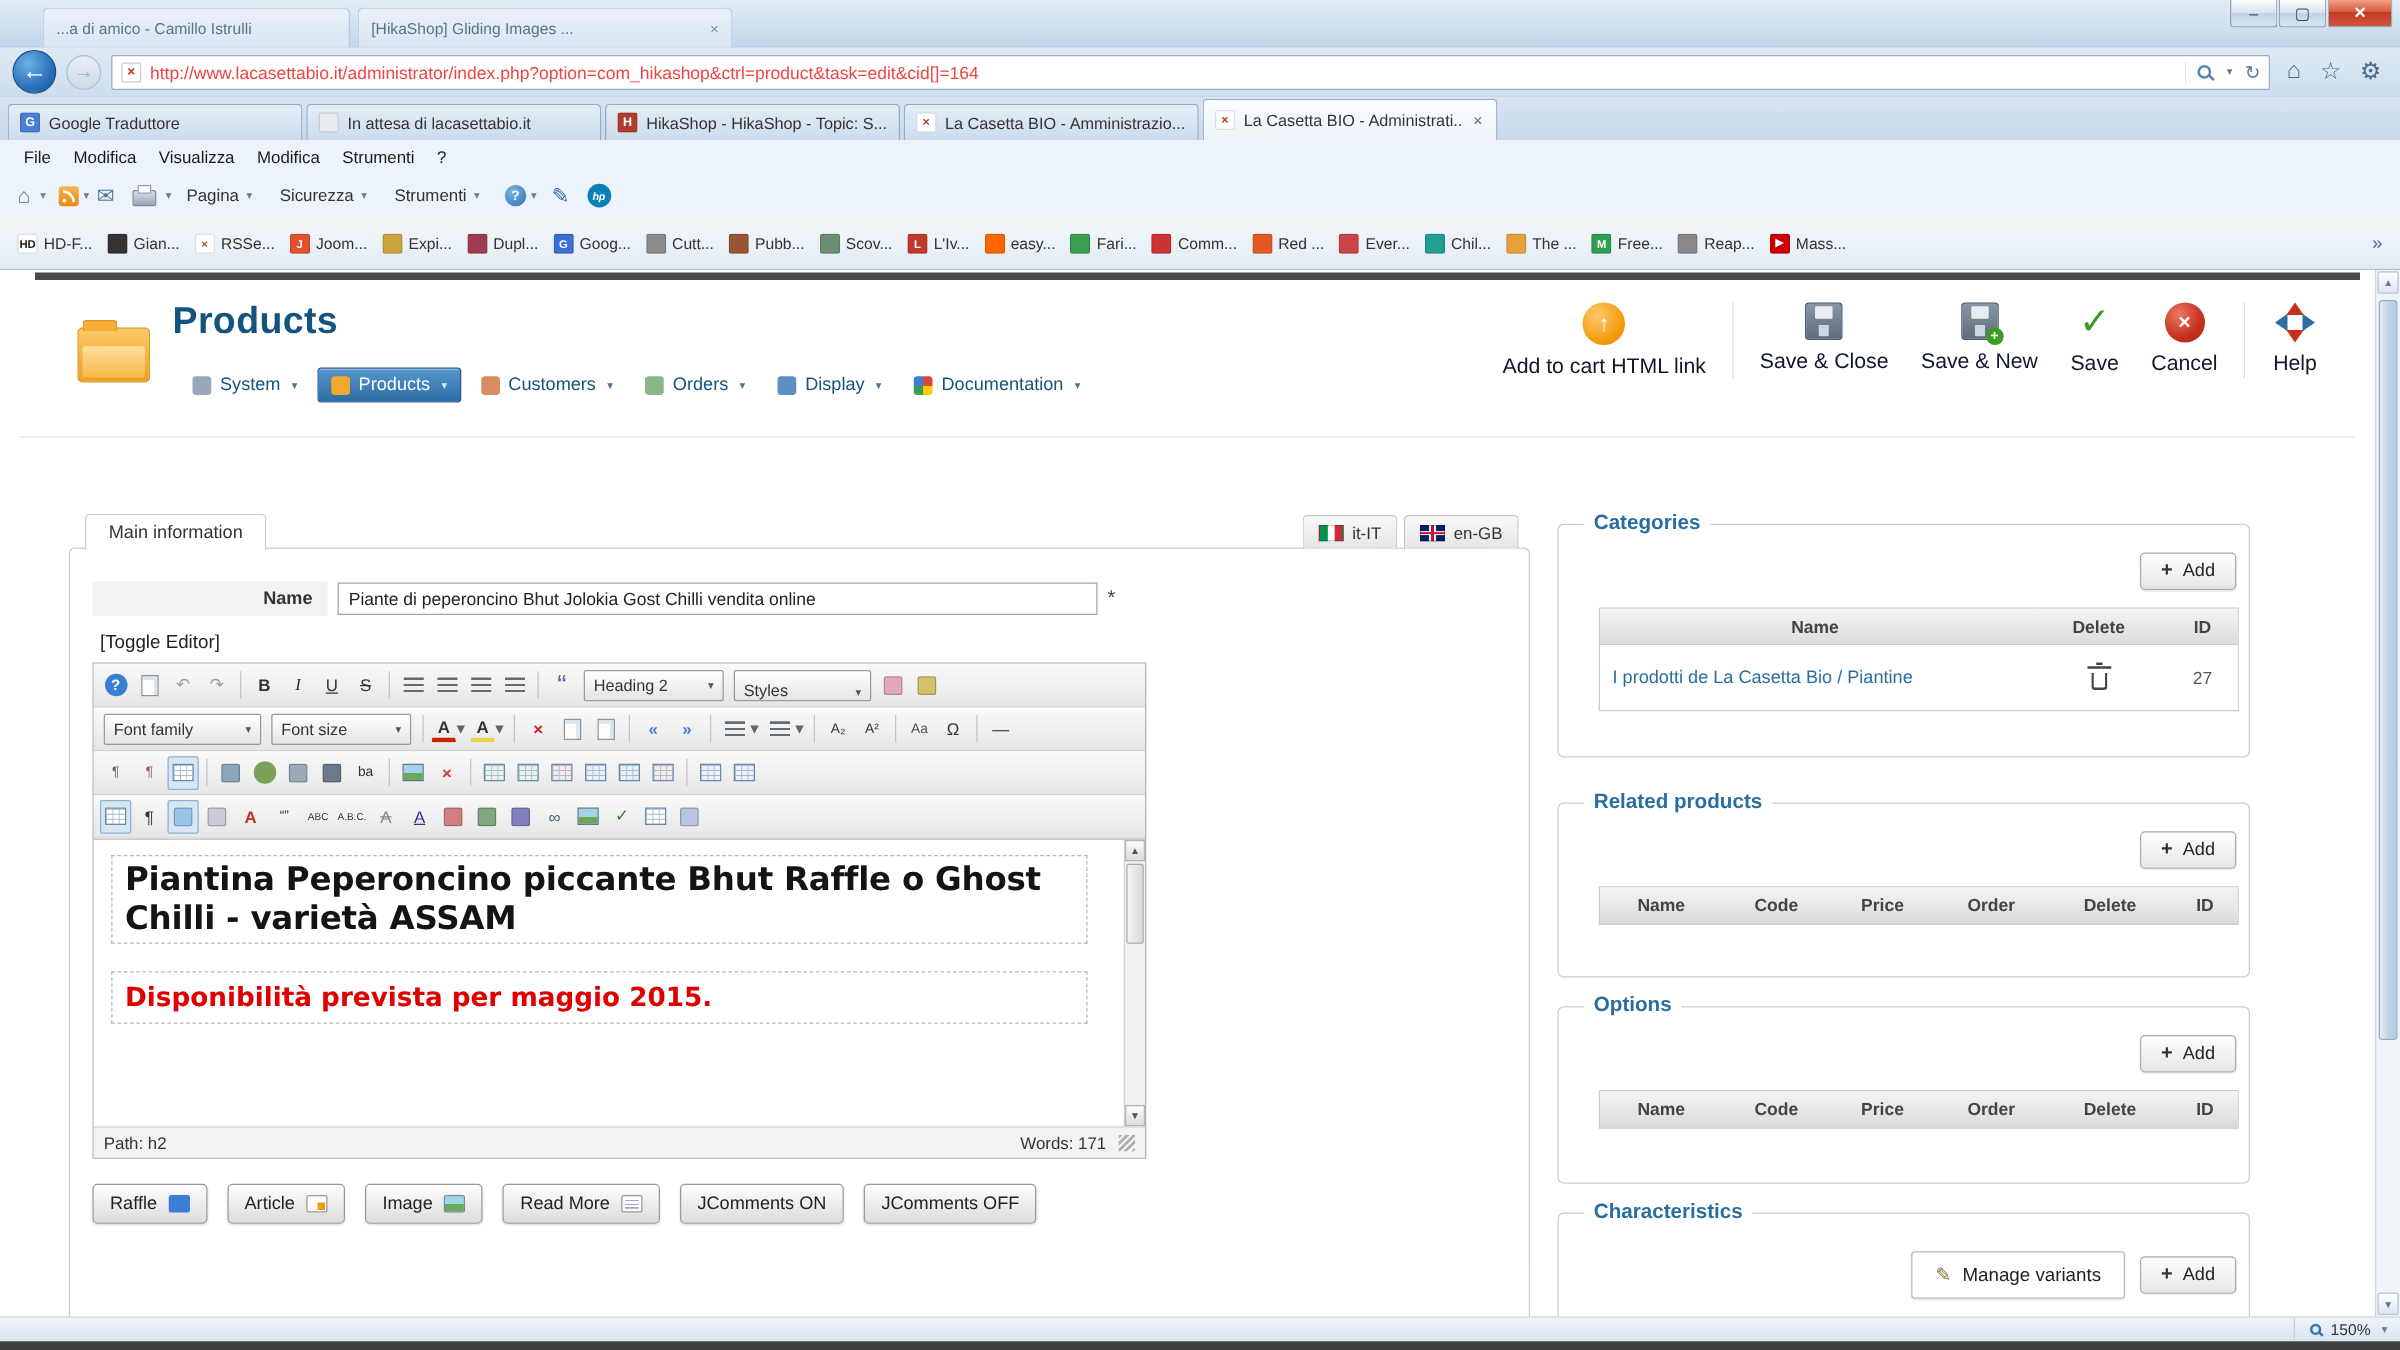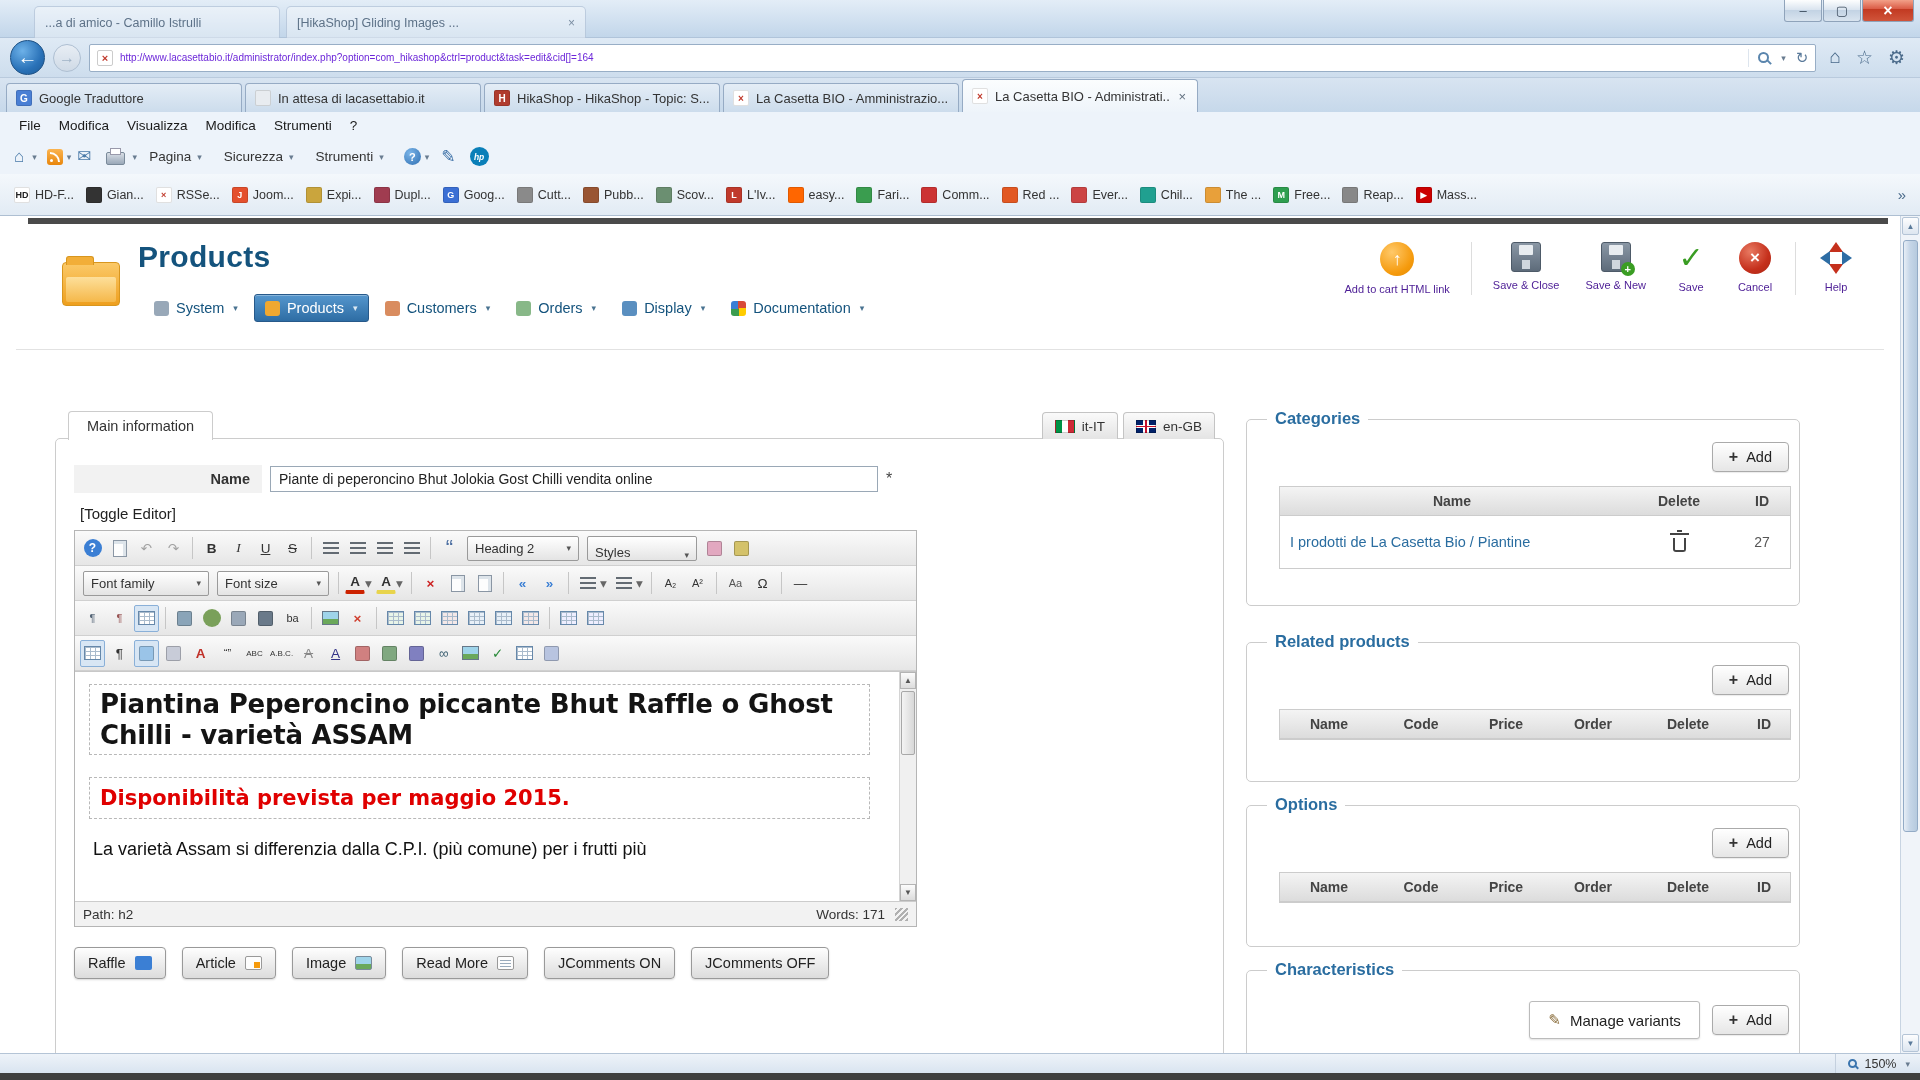--- a/index.html
+++ b/index.html
@@ -13,21 +13,21 @@
 .ghost2{left:286px;width:300px}
 .ghost .gx{margin-left:auto;color:#7b8ea3;font-size:12px;padding-left:8px}
 .win-controls{position:absolute;right:6px;top:0;display:flex}
 .wbtn{width:38px;height:22px;display:flex;align-items:center;justify-content:center;font-size:13px;color:#3a4a5c;background:linear-gradient(#fdfefe,#d7e2ee 50%,#c3d3e4 50%,#d9e4ef);border:1px solid #8fa3ba;border-top:none;border-radius:0 0 3px 3px;margin-left:1px}
 .wbtn.close{width:52px;background:linear-gradient(#f2a088,#d95741 45%,#c23a22 45%,#d0543a);color:#fff;font-weight:bold;font-size:16px}
 
 .addr-row{height:40px;background:linear-gradient(#dfeaf5,#cddded);display:flex;align-items:center;padding:0 10px;gap:8px;border-bottom:1px solid #b9cadd}
 .back-btn{width:35px;height:35px;border-radius:50%;background:radial-gradient(circle at 35% 30%,#6db1e8,#2a72b8 60%,#1c5a98);border:1px solid #1c5084;display:flex;align-items:center;justify-content:center;color:#fff;font-size:20px;font-weight:bold;flex:none}
 .fwd-btn{width:28px;height:28px;border-radius:50%;background:linear-gradient(#e8eef5,#cfdae6);border:1px solid #aebfd2;display:flex;align-items:center;justify-content:center;color:#9fb2c6;font-size:16px;flex:none}
 .addr-field{flex:1;height:28px;background:#fff;border:1px solid #98aec6;border-radius:2px;display:flex;align-items:center;padding:0 7px;gap:7px}
-.addr-field .url{font-size:10px;color:#6d28d9;white-space:nowrap;overflow:hidden;flex:1}
+.addr-field .url{font-size:14px;color:#ef4444;white-space:nowrap;overflow:hidden;flex:1}
 .site-ic{width:16px;height:16px;background:#fff;border:1px solid #ccc;border-radius:2px;color:#c0392b;font-size:11px;font-weight:bold;display:flex;align-items:center;justify-content:center;flex:none}
 .addr-ctrls{display:flex;align-items:center;gap:10px;color:#5a7a9a;border-left:1px solid #dde5ee;padding-left:9px;font-size:15px}
 .mag{width:11px;height:11px;border:2px solid #5a85ad;border-radius:50%;position:relative}
 .mag::after{content:'';position:absolute;width:6px;height:2px;background:#5a85ad;transform:rotate(45deg);right:-5px;bottom:-2px}
 .addr-icons{display:flex;gap:15px;font-size:19px;color:#4a6a8a;padding:0 5px}
 
 .tabs-row{height:34px;background:linear-gradient(#d8e4f1,#c6d8ea);display:flex;align-items:flex-end;padding:0 6px;gap:3px}
 .btab{width:236px;height:29px;border:1px solid #96abc4;border-bottom:none;border-radius:4px 4px 0 0;background:linear-gradient(#e4edf6,#ccdcec);display:flex;align-items:center;gap:7px;padding:0 9px;font-size:13px;color:#333}
 .btab .tlabel{white-space:nowrap;overflow:hidden;flex:1}
 .btab.active{background:linear-gradient(#fbfdfe,#eef4fa);height:33px}
@@ -70,21 +70,21 @@
 .folder::after{content:'';position:absolute;left:3px;right:3px;bottom:3px;top:14px;background:linear-gradient(#fddf9a,#f5b84a);border-radius:2px}
 .hk-title{position:absolute;left:122px;top:12px;font-size:30px;font-weight:bold;color:#14537d;letter-spacing:.3px}
 .hk-nav{position:absolute;left:128px;top:66px;display:flex;align-items:center;gap:6px}
 .hnav{display:flex;align-items:center;gap:7px;padding:5px 10px;font-size:14.5px;color:#14537d;border-radius:3px}
 .hnav .nic{width:15px;height:15px;border-radius:3px;flex:none}
 .hnav .car{color:#4a7391}
 .hnav.active{background:linear-gradient(#5596cd,#2e6da4);color:#fff;border:1px solid #27598a;box-shadow:inset 0 1px 0 rgba(255,255,255,.3)}
 .hnav.active .car{color:#dce9f4}
 .hk-actions{position:absolute;right:16px;top:8px;display:flex;align-items:flex-start}
 .act{display:flex;flex-direction:column;align-items:center;gap:7px;padding:6px 13px;min-width:64px}
-.act .lbl{font-size:11px;color:#4c1d95;white-space:nowrap}
+.act .lbl{font-size:17px;color:#0f172a;white-space:nowrap}
 .act-sep{width:1px;background:#ddd;align-self:stretch;margin:6px 8px}
 .ico-cart{width:34px;height:34px;border-radius:50%;background:radial-gradient(circle at 35% 30%,#ffc96a,#f59a0c 65%,#e08a06);display:flex;align-items:center;justify-content:center;color:#fff;font-size:18px;font-weight:bold}
 .ico-floppy{width:30px;height:30px;background:linear-gradient(#8a97a5,#5d6b7a);border-radius:3px;position:relative;border:1px solid #4d5a68}
 .ico-floppy::before{content:'';position:absolute;top:2px;left:7px;right:7px;height:10px;background:#e8ecf0;border-radius:1px}
 .ico-floppy::after{content:'';position:absolute;bottom:2px;left:10px;right:10px;height:9px;background:#cfd6dd}
 .badge-plus{position:absolute;right:-5px;bottom:-5px;width:14px;height:14px;border-radius:50%;background:#3a9d23;color:#fff;font-size:11px;font-weight:bold;display:flex;align-items:center;justify-content:center;z-index:2}
 .ico-check{font-size:30px;font-weight:bold;color:#3a9d23;line-height:32px}
 .ico-cancel{width:32px;height:32px;border-radius:50%;background:radial-gradient(circle at 35% 30%,#e87a62,#c5301c 60%,#a82614);color:#fff;font-size:17px;font-weight:bold;display:flex;align-items:center;justify-content:center}
 .ico-help4{width:32px;height:32px;position:relative;display:block}
 .h4{position:absolute;width:0;height:0;border:7px solid transparent}
@@ -642,21 +642,20 @@
               <span class="tbtn">
                 <span class="k-grid"></span>
               </span>
               <span class="tbtn">
                 <span class="k-sq" style="background-color: rgb(184, 196, 224);"></span>
               </span>
             </div>
           <div class="ed-content">
             <div class="ed-h2">Piantina Peperoncino piccante Bhut Raffle o Ghost Chilli - varietà ASSAM</div>
             <div class="ed-notice">Disponibilità prevista per maggio 2015.</div>
-            <div class="ed-body">La varietà Assam si differenzia dalla C.P.I.  (più comune) per i frutti più</div>
             <div class="ed-scroll">
               <span class="eds-btn eds-up">▲</span>
               <span class="eds-thumb"></span>
               <span class="eds-btn eds-down">▼</span>
             </div>
           </div>
           <div class="ed-status">
             <span>Path: h2</span>
             <span class="right">
               <span>Words: 171</span>

